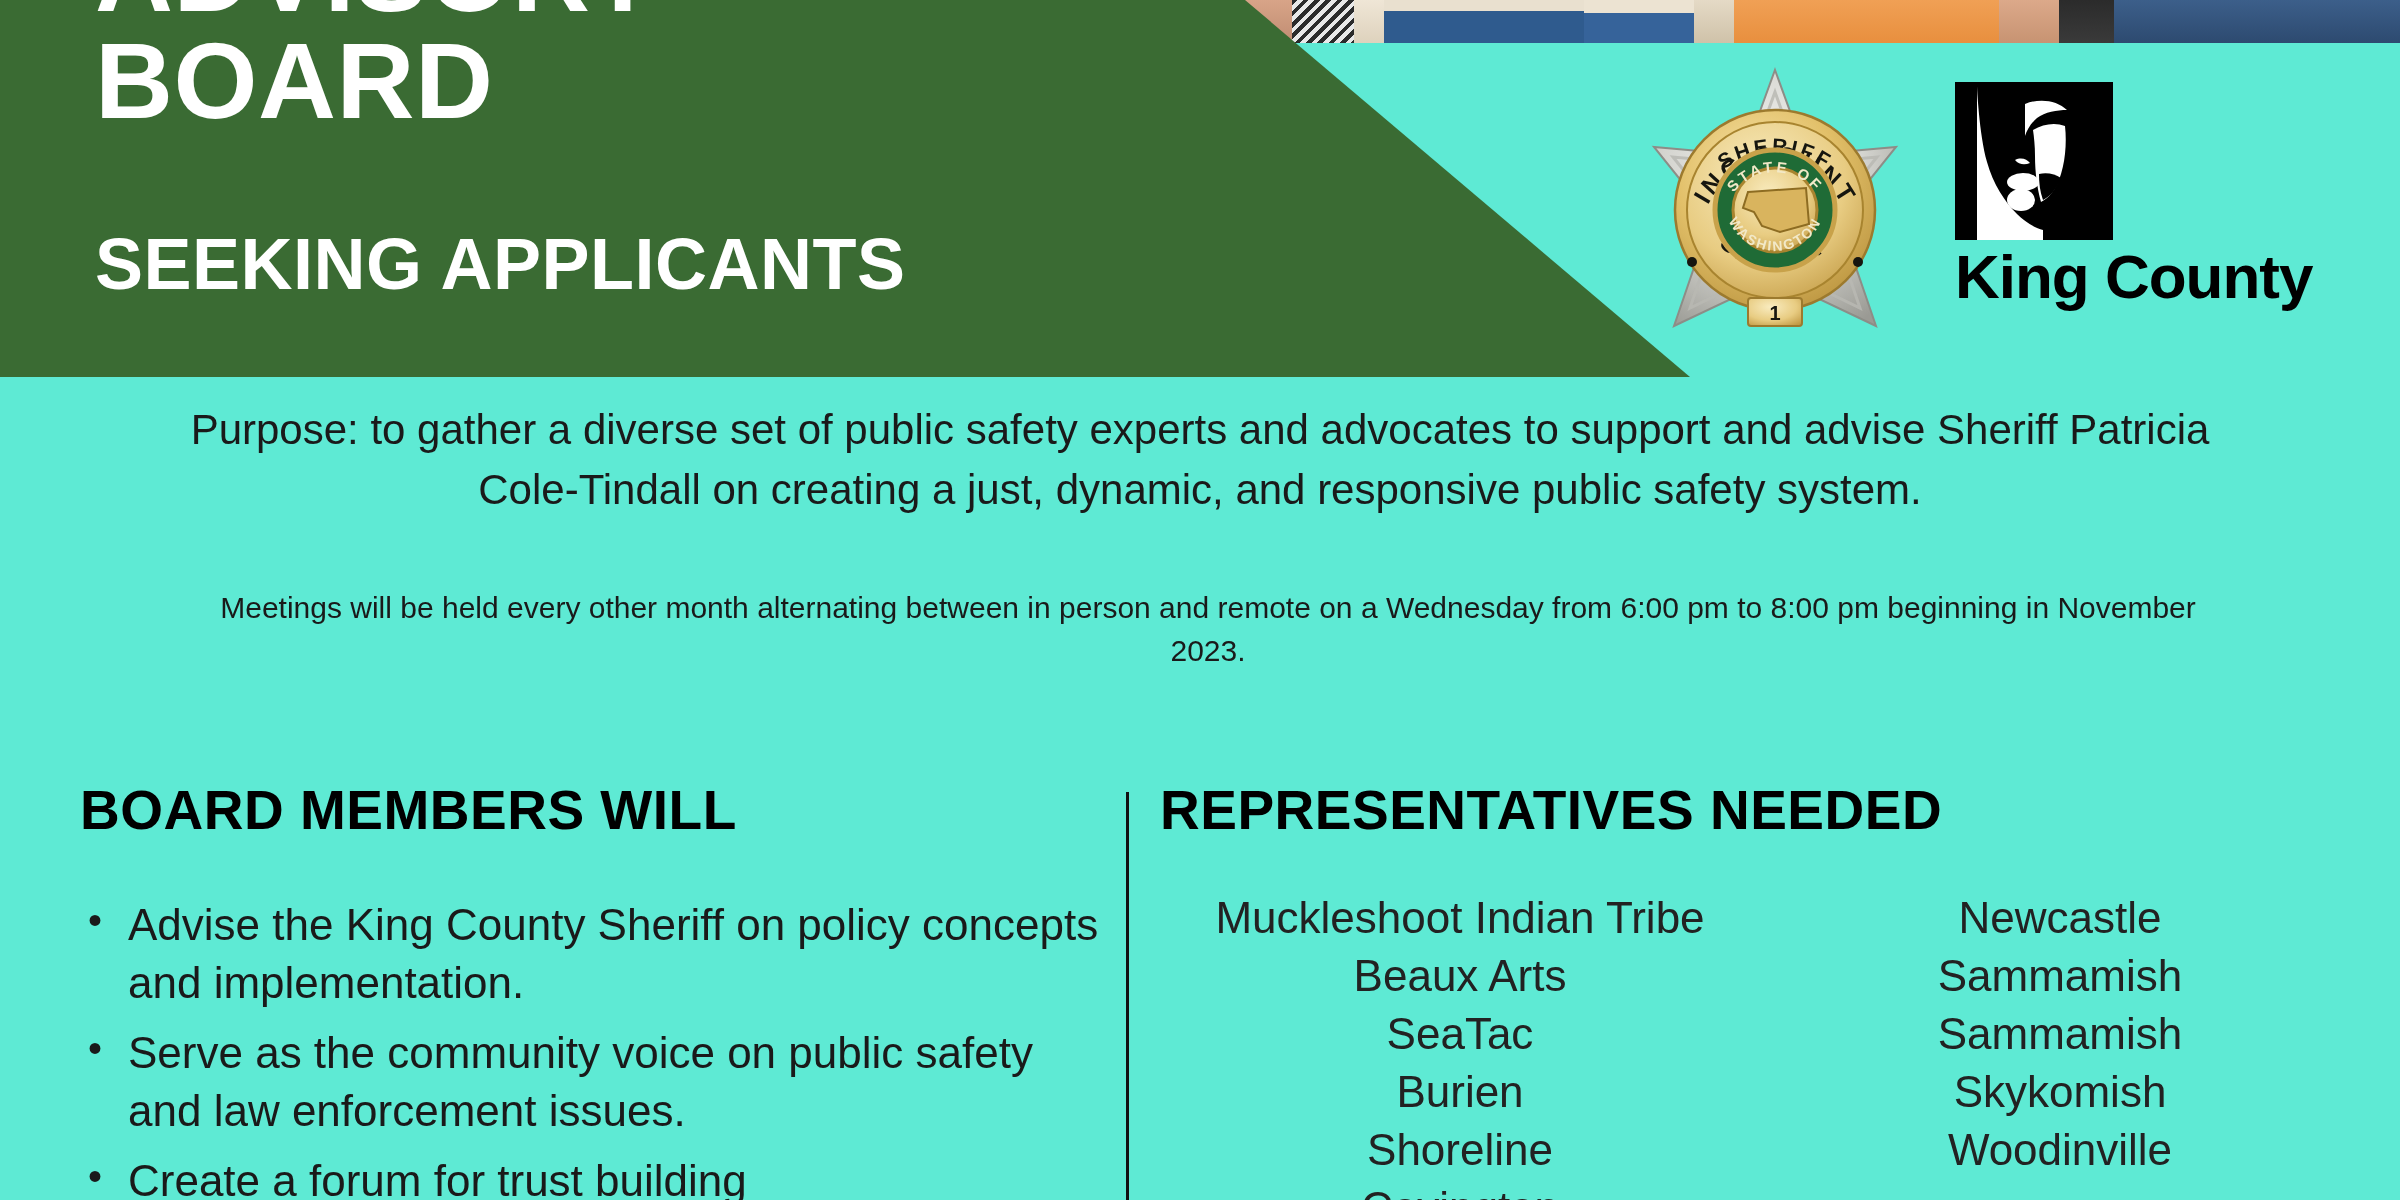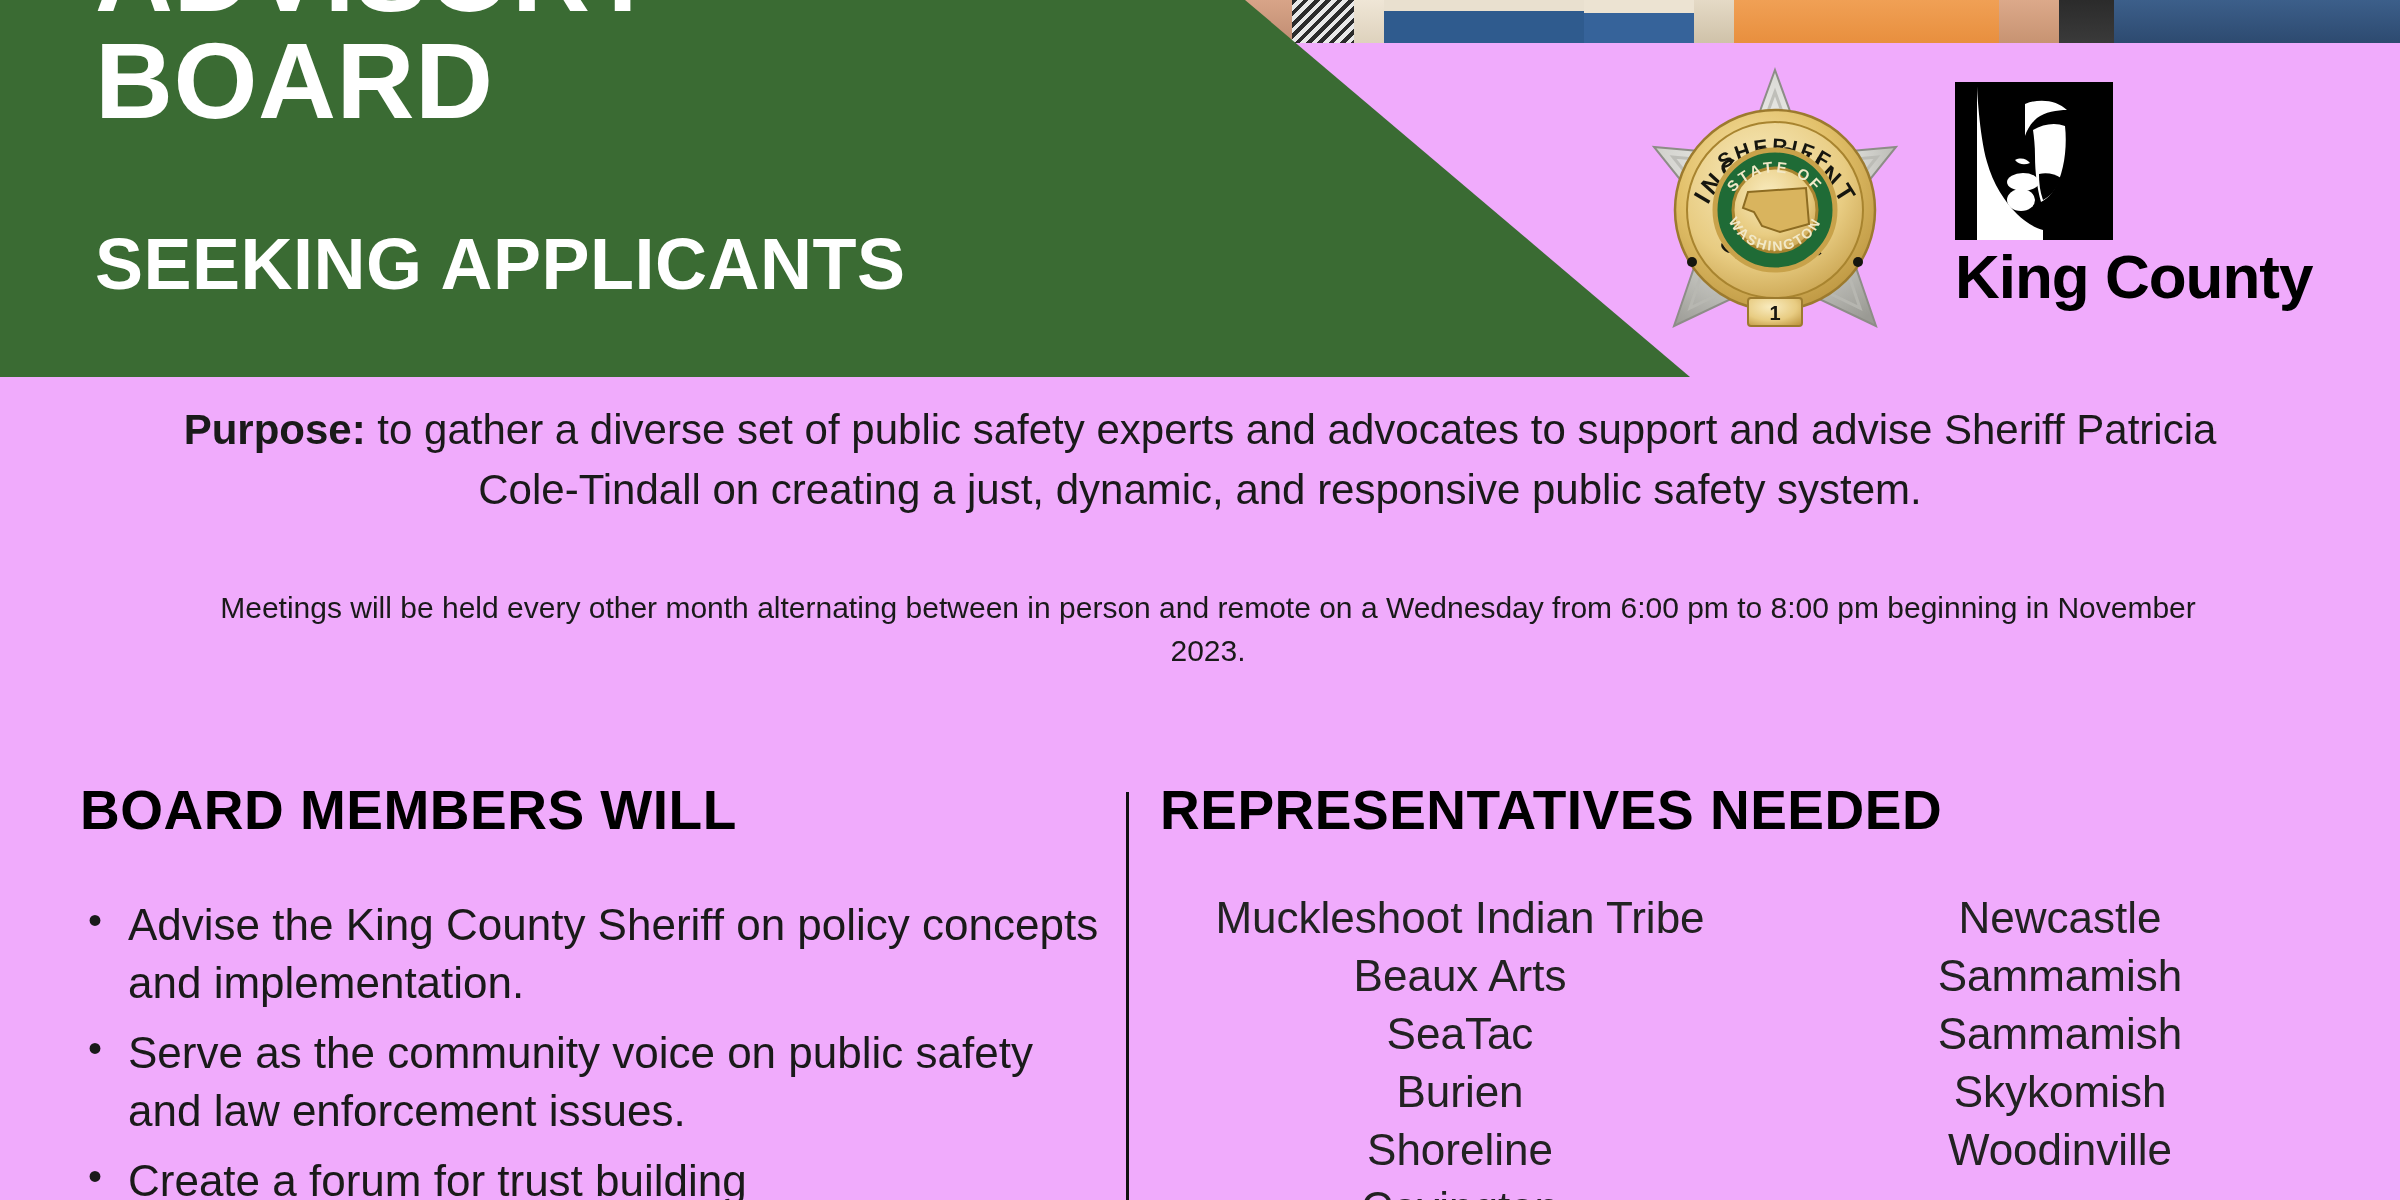--- a/index.html
+++ b/index.html
@@ -1,19 +1,19 @@
 <!DOCTYPE html>
 <html><head>
 <meta charset="utf-8">
 <style>
   * { margin:0; padding:0; box-sizing:border-box; }
   html,body{ width:2400px; height:1200px; overflow:hidden; background:#ffffff;
              font-family:"Liberation Sans", sans-serif; }
 
-  #poster{ position:relative; width:2400px; height:1200px; background:#f0abfc; overflow:hidden; }
+  #poster{ position:relative; width:2400px; height:1200px; background:#5eead4; overflow:hidden; }
 
   
   .photo-strip{
     position:absolute; top:0; left:1237px; width:1163px; height:43px;
     overflow:hidden;
   }
   .photo-strip .ppl{ position:absolute; inset:0; display:flex; }
   .photo-strip .ppl > span{ height:100%; }
   .p1{ flex:0 0 55px;  background:linear-gradient(180deg,#d8a488,#c08d72); }
   .p2{ flex:0 0 62px;  background:
@@ -62,21 +62,21 @@
   .kc-word{
     font-size:62px; font-weight:700; color:#000; letter-spacing:-1px;
     margin-top:6px; line-height:1;
   }
 
   
   .purpose{
     position:absolute; top:400px; left:160px; width:2080px;
     text-align:center; font-size:42px; color:#1a1a1a; line-height:1.42;
   }
-  .purpose b{ font-weight:700; }
+  .purpose b{ font-weight:400; }
 
   .meeting{
     position:absolute; top:587px; left:208px; width:2000px;
     text-align:center; font-size:30px; color:#1a1a1a; line-height:1.42;
   }
 
   
   .divider{
     position:absolute; left:1126px; top:792px; width:3px; height:408px;
     background:#111;

